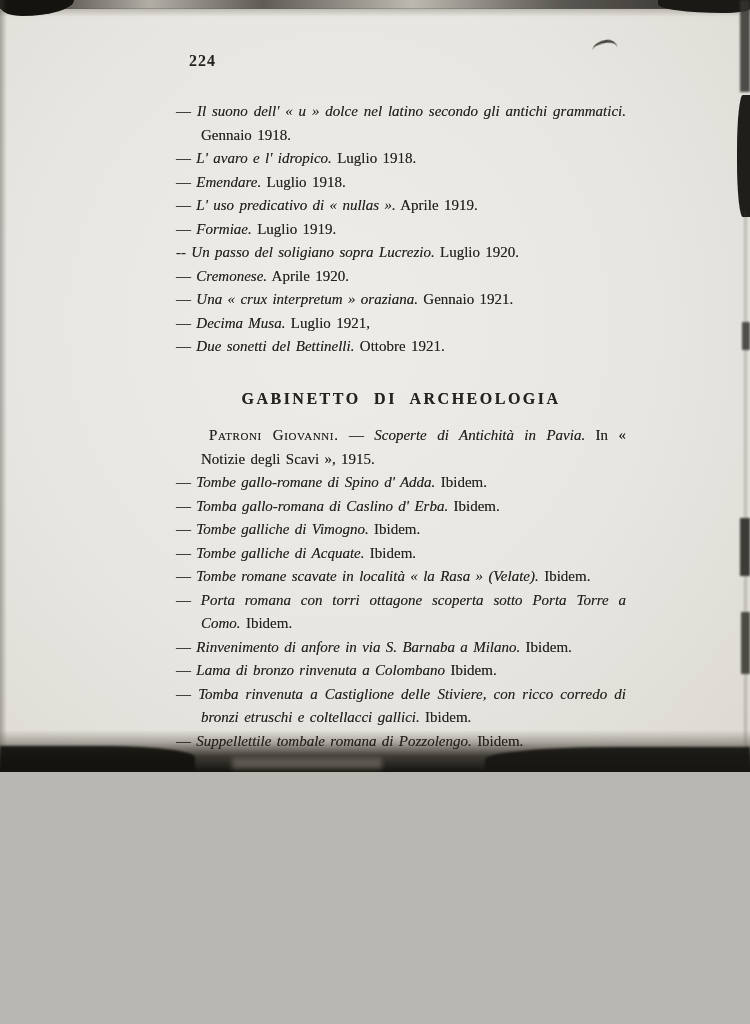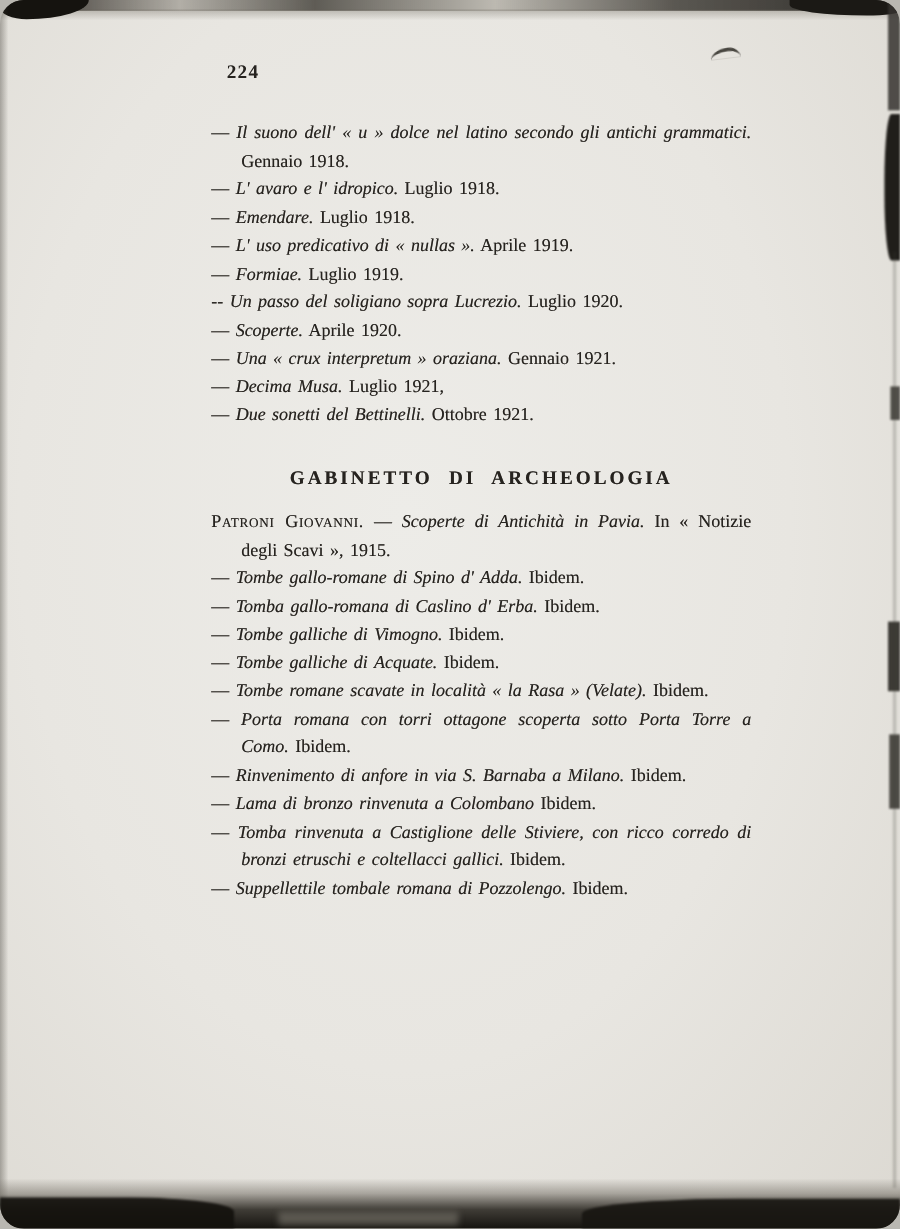--- a/index.html
+++ b/index.html
@@ -1,22 +1,21 @@
 <!DOCTYPE html>
 <html><head>
 <meta charset="utf-8">
 <style>
   * { margin:0; padding:0; box-sizing:border-box; }
   html,body { width:750px; height:1024px; }
   body { font-family:"Liberation Serif", serif; background:#b9b7b1; }
 
   .scan {
-    position:relative; width:750px; height:1024px; overflow:hidden;
+    position:relative; width:750px; height:772px; overflow:hidden;
     background: radial-gradient(ellipse at 45% 42%, #edece8 0%, #e8e6e1 55%, #dcd9d2 100%);
-    border-radius: 20px;
   }
 
   
   .artifact { position:absolute; pointer-events:none; }
   .top-strip { top:0; left:0; right:0; height:9px;
     background:linear-gradient(90deg,#22201c 0%,rgba(70,66,60,.85) 8%,rgba(125,120,110,.5) 20%,rgba(60,57,50,.8) 35%,rgba(135,130,118,.45) 55%,rgba(55,52,46,.8) 75%,rgba(25,23,20,.9) 100%);
     filter:blur(.6px); }
   .top-fade { top:8px; left:0; right:0; height:9px;
     background:linear-gradient(180deg,rgba(95,90,80,.35),rgba(95,90,80,0)); }
   .corner-tl { top:0; left:0; width:74px; height:16px; background:#15130f;
@@ -50,21 +49,21 @@
   
   .page-number { position:absolute; left:189px; top:52px; font-size:16px;
     font-weight:bold; letter-spacing:1px; color:#26231f; }
 
   .text-block { position:absolute; left:176px; top:100px; width:450px;
     color:#26231f; font-size:15px; line-height:23.5px;
     text-shadow:0 0 .4px rgba(38,35,31,.55); }
 
   .entry { padding-left:25px; text-indent:-25px; text-align:justify; word-spacing:1.6px; }
   .entry .title { font-style:italic; }
-  .entry .author { font-variant:small-caps; letter-spacing:.6px; }
+  .entry .author { font-variant:small-caps; letter-spacing:.6px;margin-left:33px; }
 
   .heading { text-align:center; font-size:16px; font-weight:bold;
     letter-spacing:2.5px; word-spacing:7px; margin:28px 0 14px; }
 </style>
 </head>
 <body>
 
 <div class="scan">
 
   <div class="artifact top-strip"></div>
@@ -88,21 +87,21 @@
 
   <main class="text-block">
 
     <section>
       <p class="entry"><span class="dash">—</span> <span class="title">Il suono dell' « u » dolce nel latino secondo gli antichi grammatici.</span> <span class="tail">Gennaio 1918.</span></p>
       <p class="entry"><span class="dash">—</span> <span class="title">L' avaro e l' idropico.</span> <span class="tail">Luglio 1918.</span></p>
       <p class="entry"><span class="dash">—</span> <span class="title">Emendare.</span> <span class="tail">Luglio 1918.</span></p>
       <p class="entry"><span class="dash">—</span> <span class="title">L' uso predicativo di « nullas ».</span> <span class="tail">Aprile 1919.</span></p>
       <p class="entry"><span class="dash">—</span> <span class="title">Formiae.</span> <span class="tail">Luglio 1919.</span></p>
       <p class="entry"><span class="dash">--</span> <span class="title">Un passo del soligiano sopra Lucrezio.</span> <span class="tail">Luglio 1920.</span></p>
-      <p class="entry"><span class="dash">—</span> <span class="title">Scoperte.</span> <span class="tail">Aprile 1920.</span></p>
+      <p class="entry"><span class="dash">—</span> <span class="title">Cremonese.</span> <span class="tail">Aprile 1920.</span></p>
       <p class="entry"><span class="dash">—</span> <span class="title">Una « crux interpretum » oraziana.</span> <span class="tail">Gennaio 1921.</span></p>
       <p class="entry"><span class="dash">—</span> <span class="title">Decima Musa.</span> <span class="tail">Luglio 1921,</span></p>
       <p class="entry"><span class="dash">—</span> <span class="title">Due sonetti del Bettinelli.</span> <span class="tail">Ottobre 1921.</span></p>
     </section>
 
     <h2 class="heading">GABINETTO DI ARCHEOLOGIA</h2>
 
     <section>
       <p class="entry"><span class="author">Patroni Giovanni.</span> <span class="dash">—</span> <span class="title">Scoperte di Antichità in Pavia.</span> <span class="tail">In « Notizie degli Scavi », 1915.</span></p>
       <p class="entry"><span class="dash">—</span> <span class="title">Tombe gallo-romane di Spino d' Adda.</span> <span class="tail">Ibidem.</span></p>

